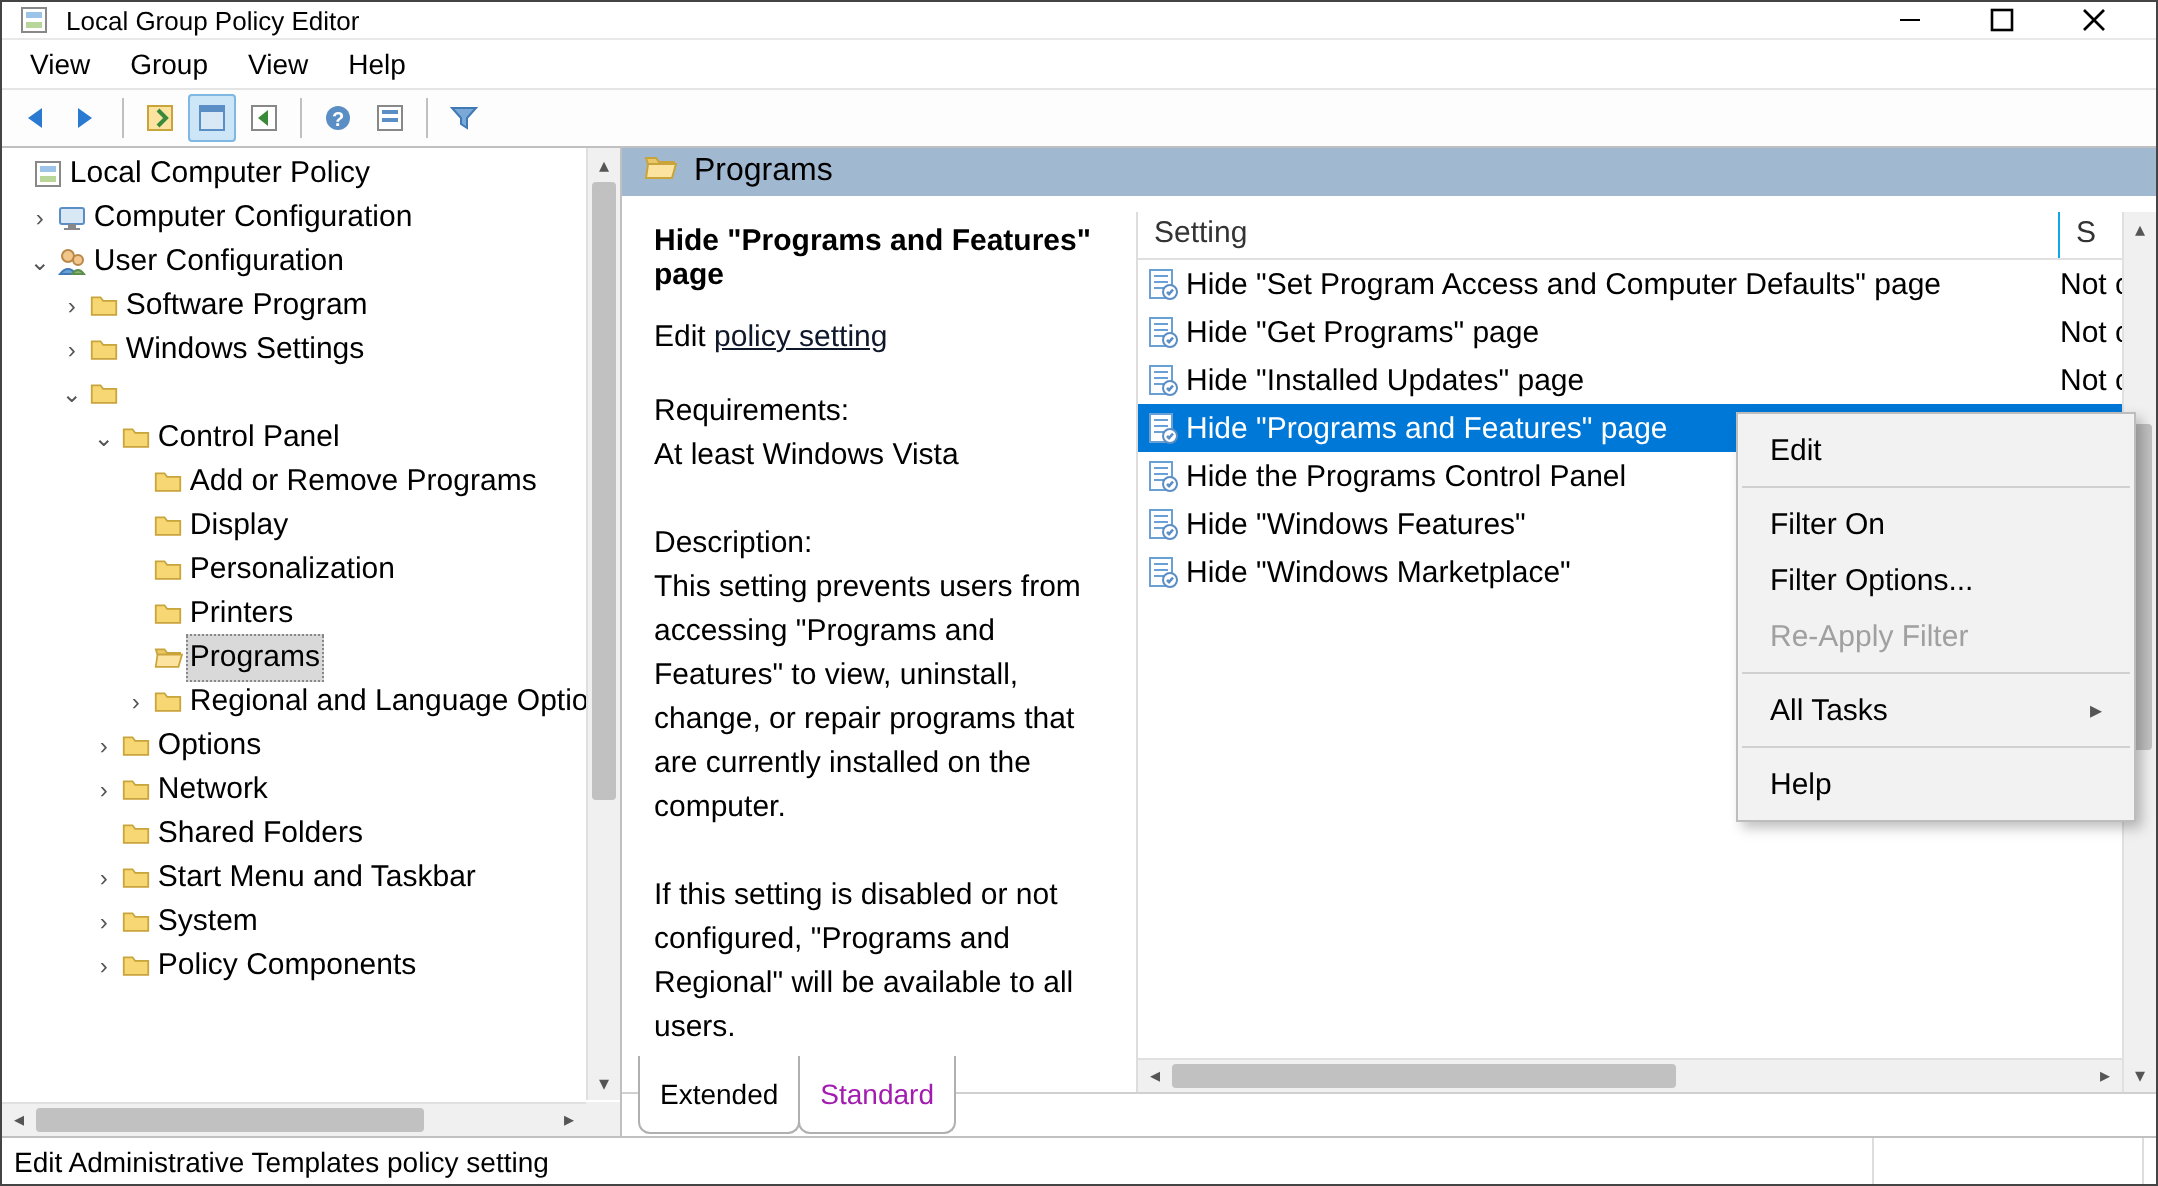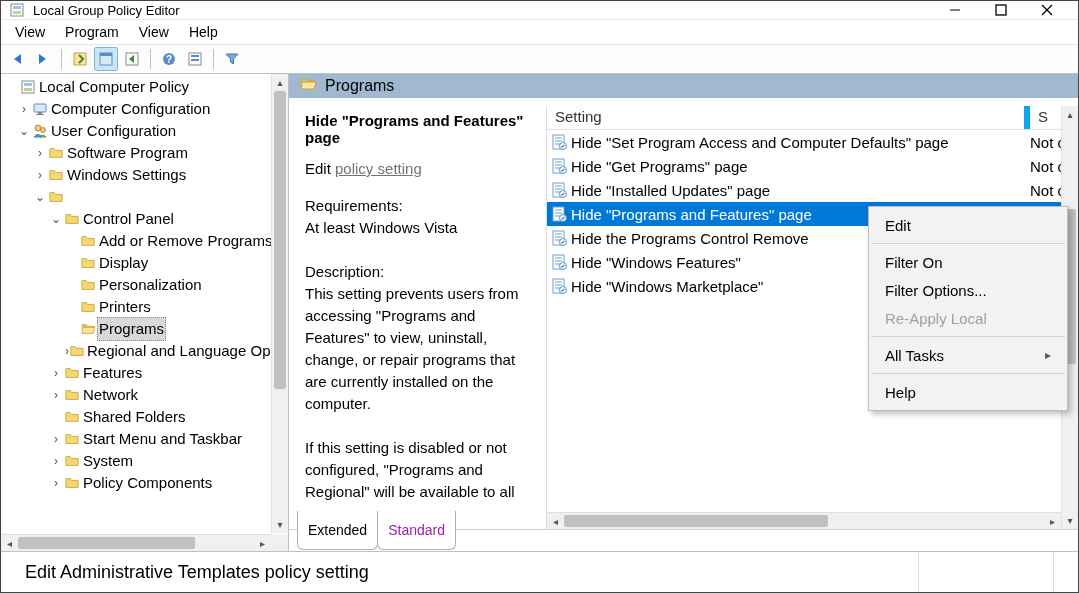--- a/index.html
+++ b/index.html
@@ -15,21 +15,21 @@
 
 .menubar { display:flex; align-items:center; height:24px; padding:0 4px; font-size:14px; }
 .menubar .menu-item { padding:2px 10px; }
 
 .toolbar { display:flex; align-items:center; height:30px; padding:0 4px; border-top:1px solid #e5e5e5; border-bottom:1px solid #c0c0c0; background:#fdfdfd; gap:2px; }
 .toolbar .tool-btn { width:24px; height:24px; display:flex; align-items:center; justify-content:center; border:1px solid transparent; border-radius:2px; }
 .toolbar .tool-btn.active { background:#cde6f7; border-color:#7db7e2; }
 .toolbar .sep { width:1px; height:20px; background:#c0c0c0; margin:0 4px; }
 
 .body { flex:1; display:flex; min-height:0; }
-.tree-pane { width:288px; border-right:1px solid #c0c0c0; display:flex; flex-direction:column; position:relative; }
+.tree-pane { width:310px; border-right:1px solid #c0c0c0; display:flex; flex-direction:column; position:relative;align-items:center; }
 .tree-scroll { flex:1; overflow:hidden; position:relative; }
 .tree { padding:2px; font-size:15px; line-height:22px; white-space:nowrap; }
 .tree-row { display:flex; align-items:center; height:22px; }
 .tree-row .twisty { width:14px; display:flex; align-items:center; justify-content:center; font-size:12px; color:#555; }
 .tree-row .icon { width:18px; display:flex; align-items:center; justify-content:center; }
 .tree-row .label { padding:0 2px; }
 .tree-row.sel .label { background:#d9d9d9; border:1px dotted #888; padding:0 1px; }
 .ind0 { padding-left:2px; } .ind1 { padding-left:14px; } .ind2 { padding-left:30px; }
 .ind3 { padding-left:46px; } .ind4 { padding-left:62px; }
 
@@ -44,48 +44,48 @@
 .scroll-corner { position:absolute; right:0; bottom:0; width:17px; height:17px; background:#f0f0f0; }
 
 .right-pane { flex:1; display:flex; flex-direction:column; min-width:0; }
 .right-header { height:32px; display:flex; align-items:center; border-bottom:8px solid #fff; }
 .right-header .hdr-content { flex:1; height:100%; background:#a0b8d0; display:flex; align-items:center; padding:0 10px; gap:8px; font-size:16px; }
 
 .right-main { flex:1; display:flex; min-height:0; }
 .desc-pane { width:258px; border-right:1px solid #ddd; padding:6px 12px 4px 16px; display:flex; flex-direction:column; min-width:0; }
 .desc-title { font-weight:bold; font-size:15px; margin-bottom:14px; }
 .desc-edit { font-size:15px; margin-bottom:18px; }
-.desc-edit a { color:#737373; text-decoration:underline; }
+.desc-edit a { color:#0f172a; text-decoration:underline; }
 .desc-body { font-size:15px; line-height:22px; overflow:hidden; flex:1; }
 
 .list-pane { flex:1; position:relative; display:flex; min-width:0; }
 .list-content { flex:1; display:flex; flex-direction:column; min-width:0; }
 .list-header { display:flex; height:24px; border-bottom:1px solid #e0e0e0; font-size:15px; color:#333; }
-.list-header .col { padding:2px 8px; border-right:6px solid #0ea5e9; }
+.list-header .col { padding:2px 8px; border-right:1px solid #0ea5e9; }
 .list-header .col.setting { flex:1; }
 .list-header .col.state { width:48px; text-align:left; }
 .list-rows { flex:1; position:relative; }
 .list-row { display:flex; align-items:center; height:24px; font-size:15px; padding-right:0; }
 .list-row .ricon { width:24px; display:flex; justify-content:center; }
 .list-row .rtext { flex:1; padding-right:4px; white-space:nowrap; }
 .list-row .rstate { width:48px; white-space:nowrap; overflow:hidden; }
 .list-row.selected { background:#0078d7; color:#fff; }
 .list-row.selected .rtext { position:relative; }
 
 .context-menu { position:absolute; top:100px; right:10px; width:200px; background:#f2f2f2; border:1px solid #bdbdbd; box-shadow:3px 3px 6px rgba(0,0,0,0.25); padding:4px 0; font-size:15px; z-index:10; }
 .context-menu .citem { height:28px; display:flex; align-items:center; padding:0 16px; justify-content:space-between; }
 .context-menu .citem.disabled { color:#a0a0a0; }
 .context-menu .csep { height:1px; background:#d0d0d0; margin:4px 2px; }
 .context-menu .arrow { font-size:12px; color:#555; }
 
 .tabs { height:22px; display:flex; align-items:flex-end; padding-left:8px; gap:0; font-size:14px; border-top:1px solid #d0d0d0; position:relative; }
 .tabs .tab { padding:11px 10px; border:1px solid #b0b0b0; border-top:none; background:#fff; border-radius:0 0 6px 6px; margin-right:-1px; position:relative; top:-1px; }
 .tabs .tab.inactive { color:#a21caf; }
 
-.statusbar { height:41px; border-top:1px solid #c0c0c0; display:flex; align-items:center; padding:0 24px; font-size:18px; background:#fff; }
+.statusbar { height:24px; border-top:1px solid #c0c0c0; display:flex; align-items:center; padding:0 6px; font-size:14px; background:#fff; }
 .statusbar .seg { border-right:1px solid #ddd; height:100%; display:flex; align-items:center; padding:0 6px; }
 .statusbar .seg.main { flex:1; border-right:none; padding-left:0; }
 .statusbar .seg.s2 { width:135px; } .statusbar .seg.s3 { width:135px; }
 
 .folder-svg { width:16px; height:14px; }
 .policy-icon-svg { width:16px; height:16px; }
 
 .list-pane .vscroll { bottom:0; }
 .list-pane .hscroll-b { position:absolute; bottom:0; left:0; right:17px; height:17px; background:#f0f0f0; border-top:1px solid #e0e0e0; display:flex; }
 .list-pane .hscroll-b .btn { width:17px; display:flex; align-items:center; justify-content:center; font-size:10px; color:#555; }
@@ -186,21 +186,21 @@
           <svg width="12" height="12">
             <line x1="1" y1="1" x2="11" y2="11" stroke="#000" stroke-width="1.3"></line>
             <line x1="11" y1="1" x2="1" y2="11" stroke="#000" stroke-width="1.3"></line>
           </svg>
         </div>
     </div>
   </div>
 
   <div class="menubar">
     <div class="menu-item">View</div>
-    <div class="menu-item">Program</div>
+    <div class="menu-item">Group</div>
     <div class="menu-item">View</div>
     <div class="menu-item">Help</div>
   </div>
 
   <div class="toolbar">
     <div class="tool-btn">
         <svg width="16" height="16" viewBox="0 0 16 16">
           <use href="#arrow-left"></use>
         </svg>
       </div>
@@ -374,21 +374,21 @@
             <span class="label">Regional and Language Options</span>
           </div>
 
           <div class="tree-row ind3">
             <span class="twisty">›</span>
             <span class="icon">
                 <svg class="folder-svg" viewBox="0 0 16 16">
                   <use href="#folder-closed"></use>
                 </svg>
               </span>
-            <span class="label">Features</span>
+            <span class="label">Options</span>
           </div>
           <div class="tree-row ind3">
             <span class="twisty">›</span>
             <span class="icon">
                 <svg class="folder-svg" viewBox="0 0 16 16">
                   <use href="#folder-closed"></use>
                 </svg>
               </span>
             <span class="label">Network</span>
           </div>
@@ -521,21 +521,21 @@
                   </span>
                   <span class="rtext">Hide "Programs and Features" page</span>
                   <span class="rstate">Not configured</span>
                 </div>
                 <div class="list-row">
                   <span class="ricon">
                     <svg width="16" height="16" viewBox="0 0 16 16">
                       <use href="#policy-item"></use>
                     </svg>
                   </span>
-                  <span class="rtext">Hide the Programs Control Remove</span>
+                  <span class="rtext">Hide the Programs Control Panel</span>
                   <span class="rstate">Not configured</span>
                 </div>
                 <div class="list-row">
                   <span class="ricon">
                     <svg width="16" height="16" viewBox="0 0 16 16">
                       <use href="#policy-item"></use>
                     </svg>
                   </span>
                   <span class="rtext">Hide "Windows Features"</span>
                   <span class="rstate">Not configured</span>
@@ -572,21 +572,21 @@
                 <span>Edit</span>
               </div>
             <div class="csep"></div>
             <div class="citem">
                 <span>Filter On</span>
               </div>
             <div class="citem">
                 <span>Filter Options...</span>
               </div>
             <div class="citem disabled">
-                <span>Re-Apply Local</span>
+                <span>Re-Apply Filter</span>
               </div>
             <div class="csep"></div>
             <div class="citem">
                 <span>All Tasks</span>
                 <span class="arrow">▸</span>
               </div>
             <div class="csep"></div>
             <div class="citem">
                 <span>Help</span>
               </div>

